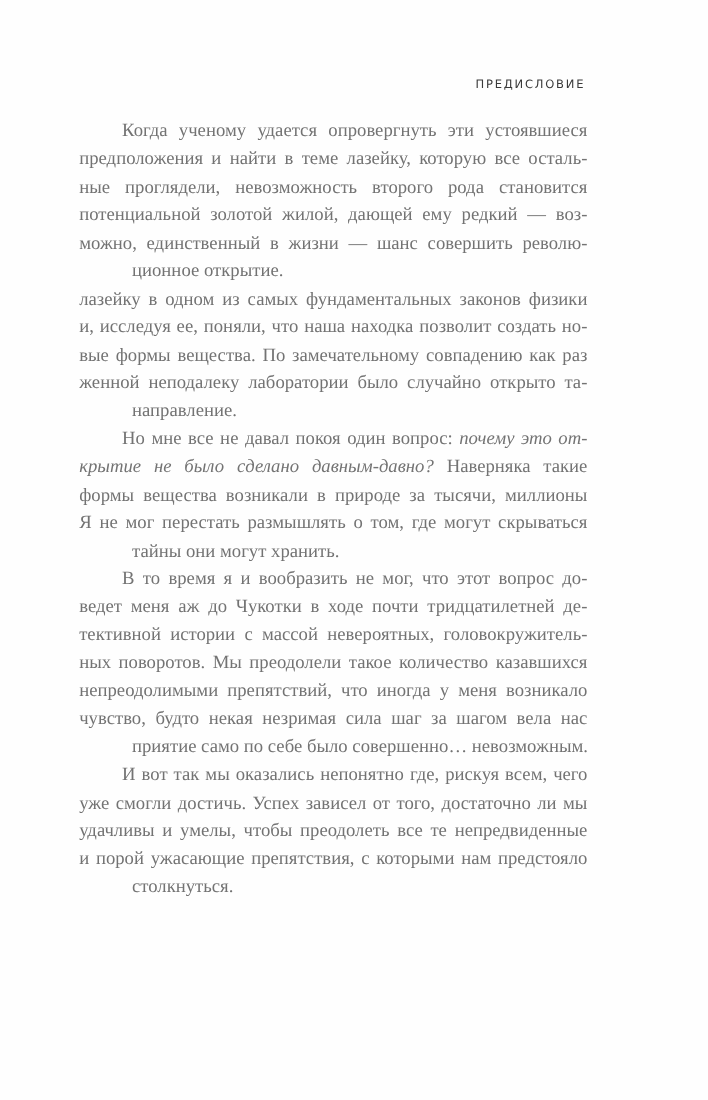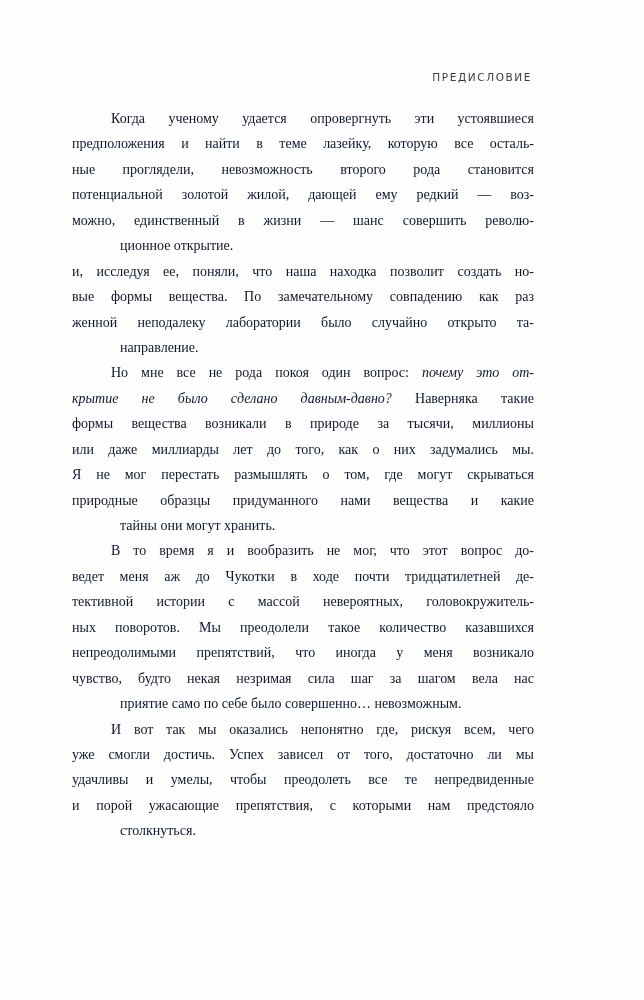--- a/index.html
+++ b/index.html
@@ -31,24 +31,24 @@
       color: #3a3a3a;
     }
     .body-text {
       position: absolute;
       left: 72px;
       top: 106px;
       width: 462px;
     }
     .line {
       font-family: "Liberation Serif", serif;
-      font-size: 14px;
+      font-size: 17px;
       line-height: 25.45px;
       height: 25.45px;
-      color: #0f172a;
+      color: #737373;
       white-space: nowrap;
       text-align: justify;
       text-align-last: justify;
       display: block;
     }
     .line.last {
       text-align-last: left;
       margin-left: 48px;
     }
     .line.indent {
@@ -70,33 +70,32 @@
     <div>
       <span class="line indent">Когда ученому удается опровергнуть эти устоявшиеся</span>
       <span class="line">предположения и найти в теме лазейку, которую все осталь-</span>
       <span class="line">ные проглядели, невозможность второго рода становится</span>
       <span class="line">потенциальной золотой жилой, дающей ему редкий — воз-</span>
       <span class="line">можно, единственный в жизни — шанс совершить револю-</span>
       <span class="line last">ционное открытие.</span>
     </div>
 
     <div>
+      <span class="line">лазейку в одном из самых фундаментальных законов физики</span>
       <span class="line">и, исследуя ее, поняли, что наша находка позволит создать но-</span>
       <span class="line">вые формы вещества. По замечательному совпадению как раз</span>
       <span class="line">женной неподалеку лаборатории было случайно открыто та-</span>
       <span class="line last">направление.</span>
     </div>
 
     <div>
-      <span class="line indent"><span>Но мне все не рода покоя один вопрос: </span><i>почему это от-</i></span>
+      <span class="line indent"><span>Но мне все не давал покоя один вопрос: </span><i>почему это от-</i></span>
       <span class="line"><i>крытие не было сделано давным-давно?</i><span> Наверняка такие</span></span>
       <span class="line">формы вещества возникали в природе за тысячи, миллионы</span>
-      <span class="line">или даже миллиарды лет до того, как о них задумались мы.</span>
       <span class="line">Я не мог перестать размышлять о том, где могут скрываться</span>
-      <span class="line">природные образцы придуманного нами вещества и какие</span>
       <span class="line last">тайны они могут хранить.</span>
     </div>
 
     <div>
       <span class="line indent">В то время я и вообразить не мог, что этот вопрос до-</span>
       <span class="line">ведет меня аж до Чукотки в ходе почти тридцатилетней де-</span>
       <span class="line">тективной истории с массой невероятных, головокружитель-</span>
       <span class="line">ных поворотов. Мы преодолели такое количество казавшихся</span>
       <span class="line">непреодолимыми препятствий, что иногда у меня возникало</span>
       <span class="line">чувство, будто некая незримая сила шаг за шагом вела нас</span>

